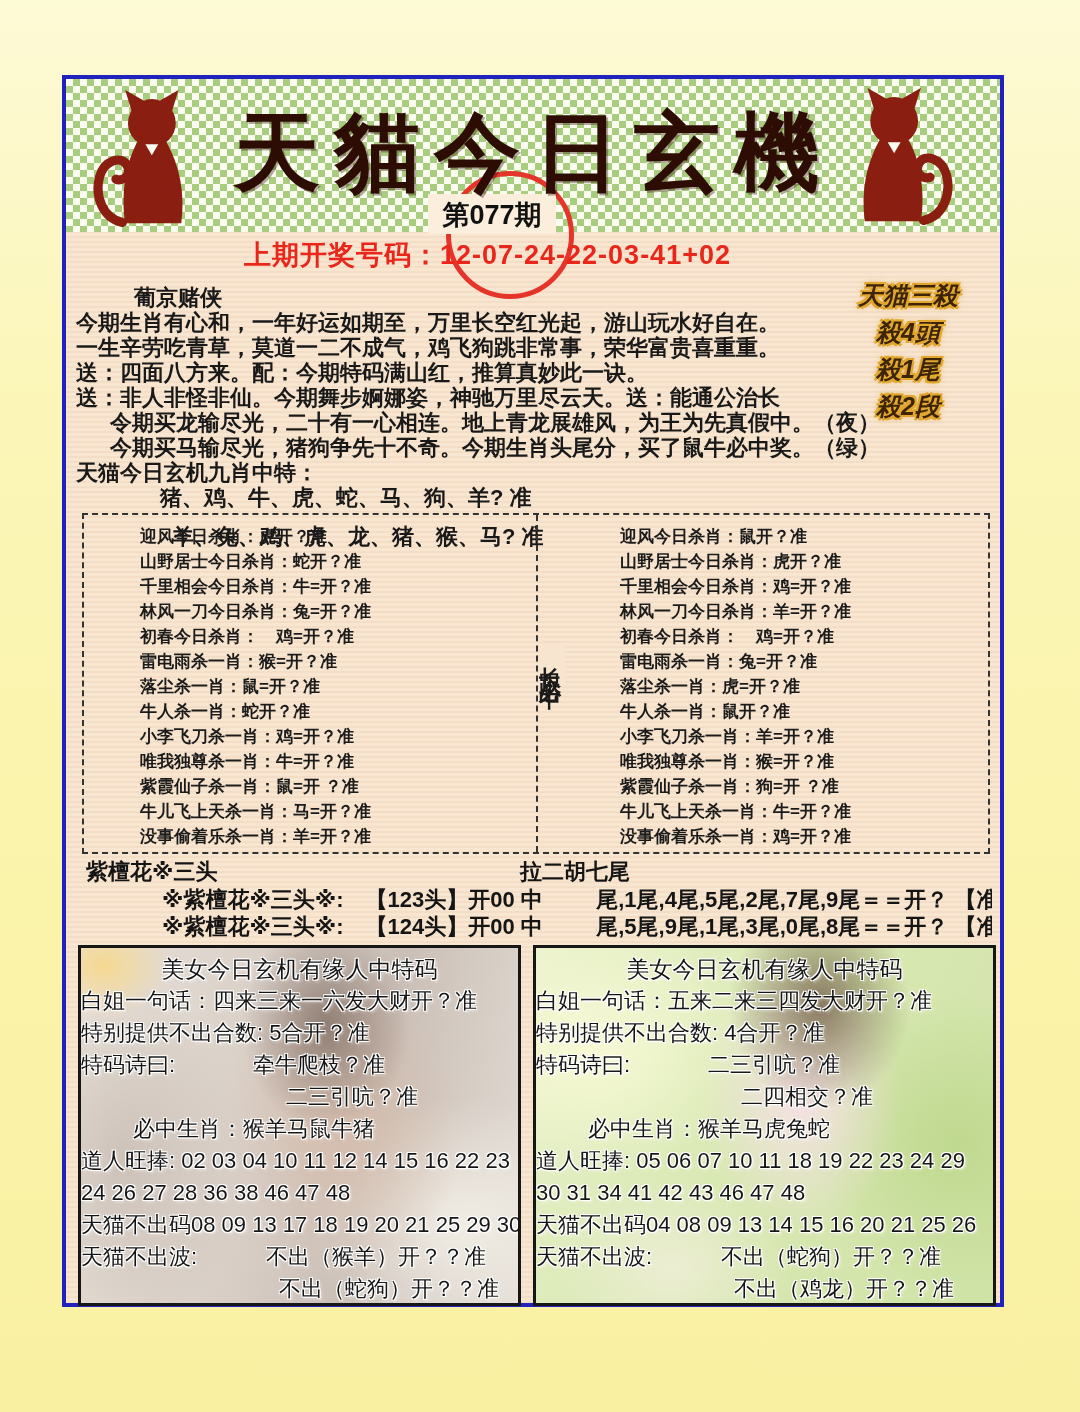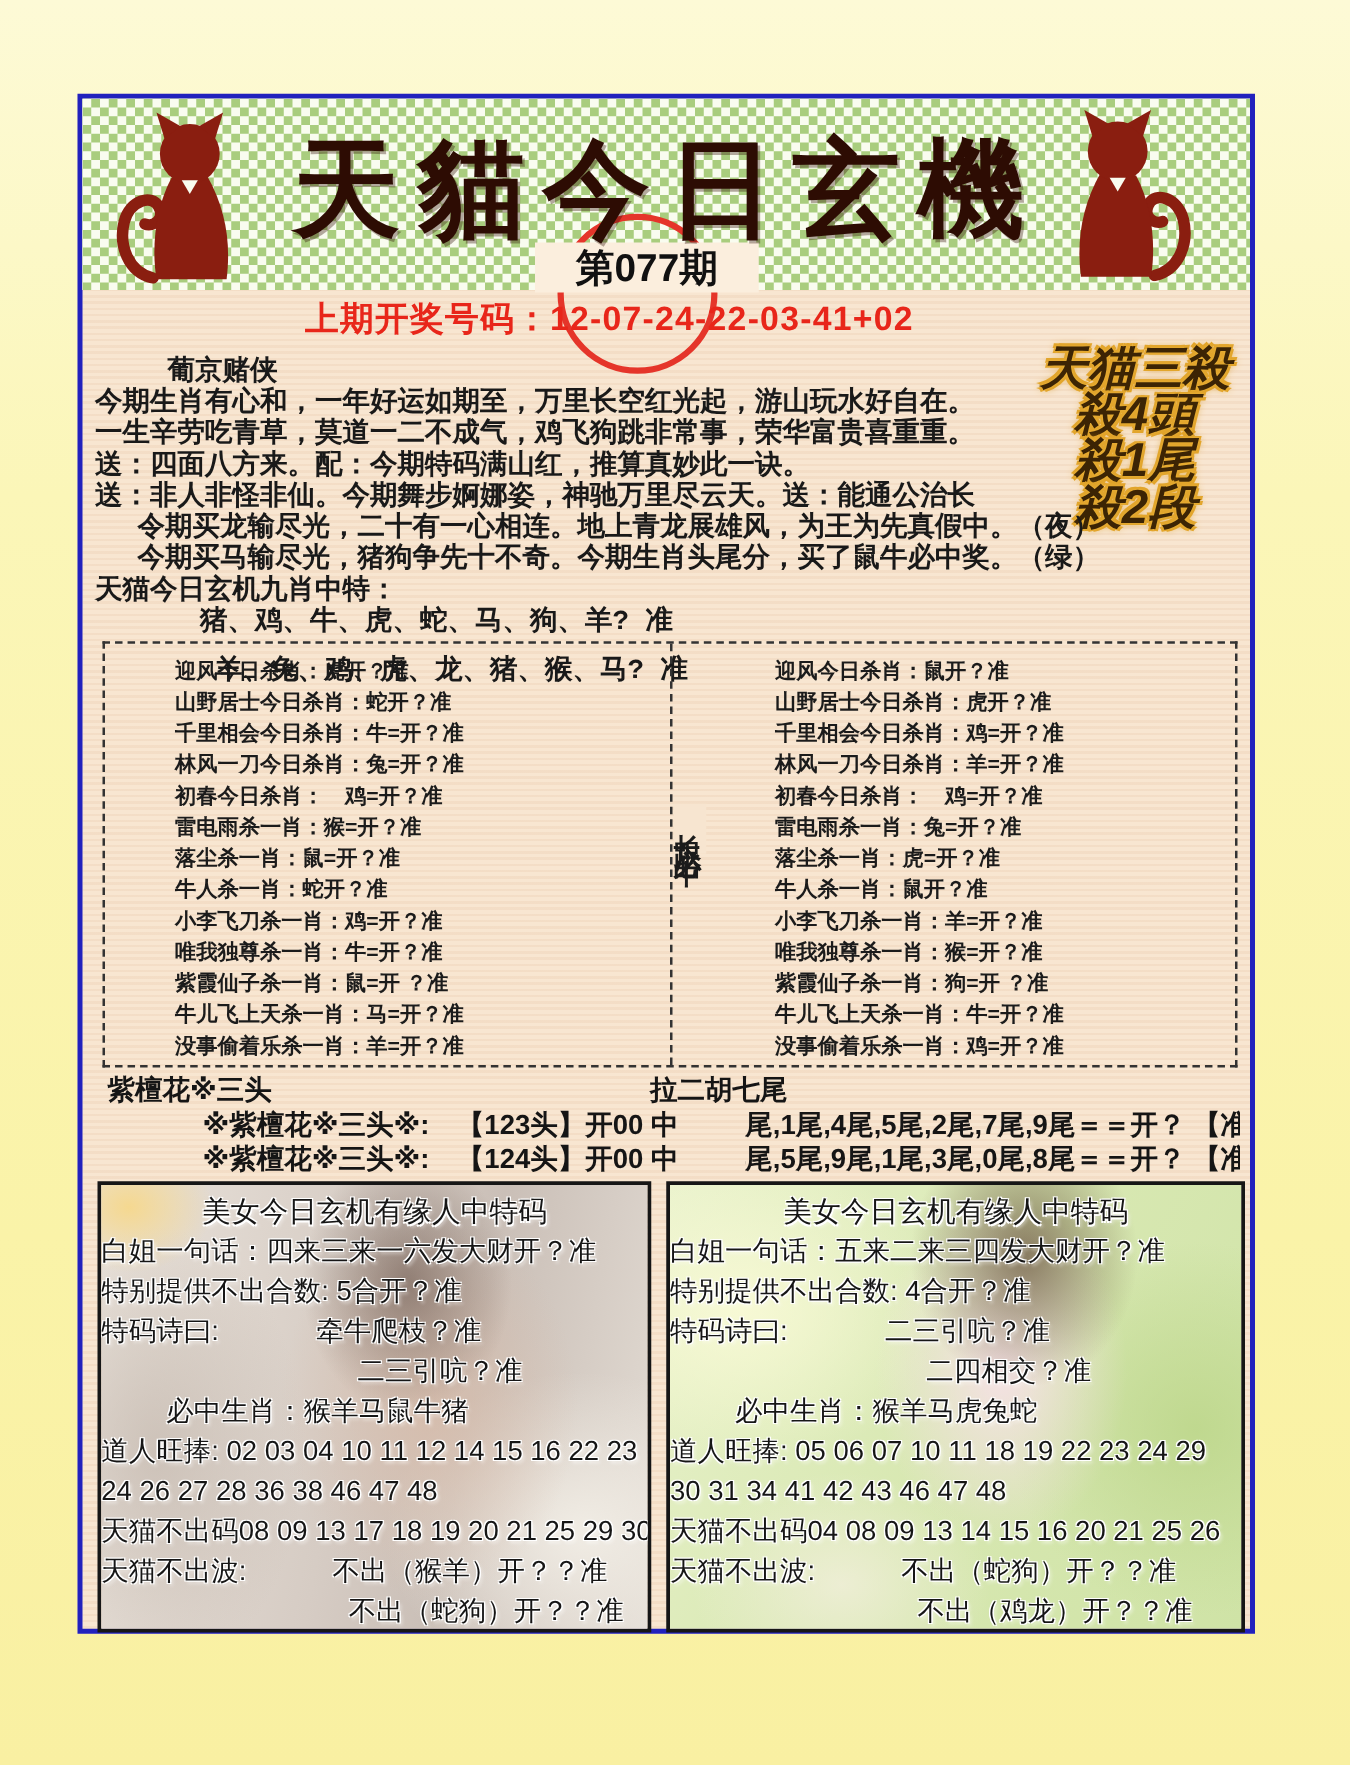--- a/index.html
+++ b/index.html
@@ -31,37 +31,37 @@
     text-shadow:2px 2px 0 rgba(45,12,3,.35);
   }
   .cat{position:absolute;width:128px;height:138px;}
   .cat-l{left:20px;top:10px;}
   .cat-r{left:766px;top:8px;transform:scaleX(-1);}
   .arc{
     position:absolute;left:380px;top:92px;width:118px;height:118px;
     border:5px solid #e5352a;border-radius:50%;
   }
   .issuebox{
-    position:absolute;left:362px;top:115px;width:179px;height:40px;
+    position:absolute;left:362px;top:115px;width:128px;height:40px;
     background:#fbeedd;text-align:center;line-height:42px;
-    font-size:31px;font-weight:bold;color:#111;
+    font-size:27px;font-weight:bold;color:#111;
   }
   .prevdraw{
     position:absolute;left:178px;top:158px;
     font-size:27px;font-weight:bold;color:#e8261a;letter-spacing:1px;white-space:nowrap;
   }
   
   .sansha{
     position:absolute;left:756px;top:198px;width:172px;
-    font-size:38px;font-weight:bold;font-style:italic;color:#3c2404;
+    font-size:25px;font-weight:bold;font-style:italic;color:#3c2404;
     text-align:center;line-height:37px;white-space:nowrap;
     text-shadow:0 0 2px #eab43a,2px 2px 0 #e2a52c,-2px -2px 0 #e2a52c,2px -2px 0 #e2a52c,-2px 2px 0 #e2a52c,0 0 7px #d89a20;
   }
   
-  .poem{position:absolute;left:10px;top:206px;width:916px;font-size:22px;font-weight:bold;line-height:25px;white-space:nowrap;color:#191919;font-family:Liberation Mono, monospace;}
+  .poem{position:absolute;left:10px;top:206px;width:916px;font-size:22px;font-weight:bold;line-height:25px;white-space:nowrap;color:#191919;}
   .poem .ind1{padding-left:34px;}
   .poem .ind2{padding-left:58px;}
   .ninerow{display:flex;flex-direction:column;}
   .ninerow .nl{padding-left:84px;}
   .ninerow .nr{padding-left:96px;margin-top:14px;}
   
   .killbox{
     position:absolute;left:16px;top:434px;width:904px;height:337px;
     border:2px dashed #333;display:flex;
   }

